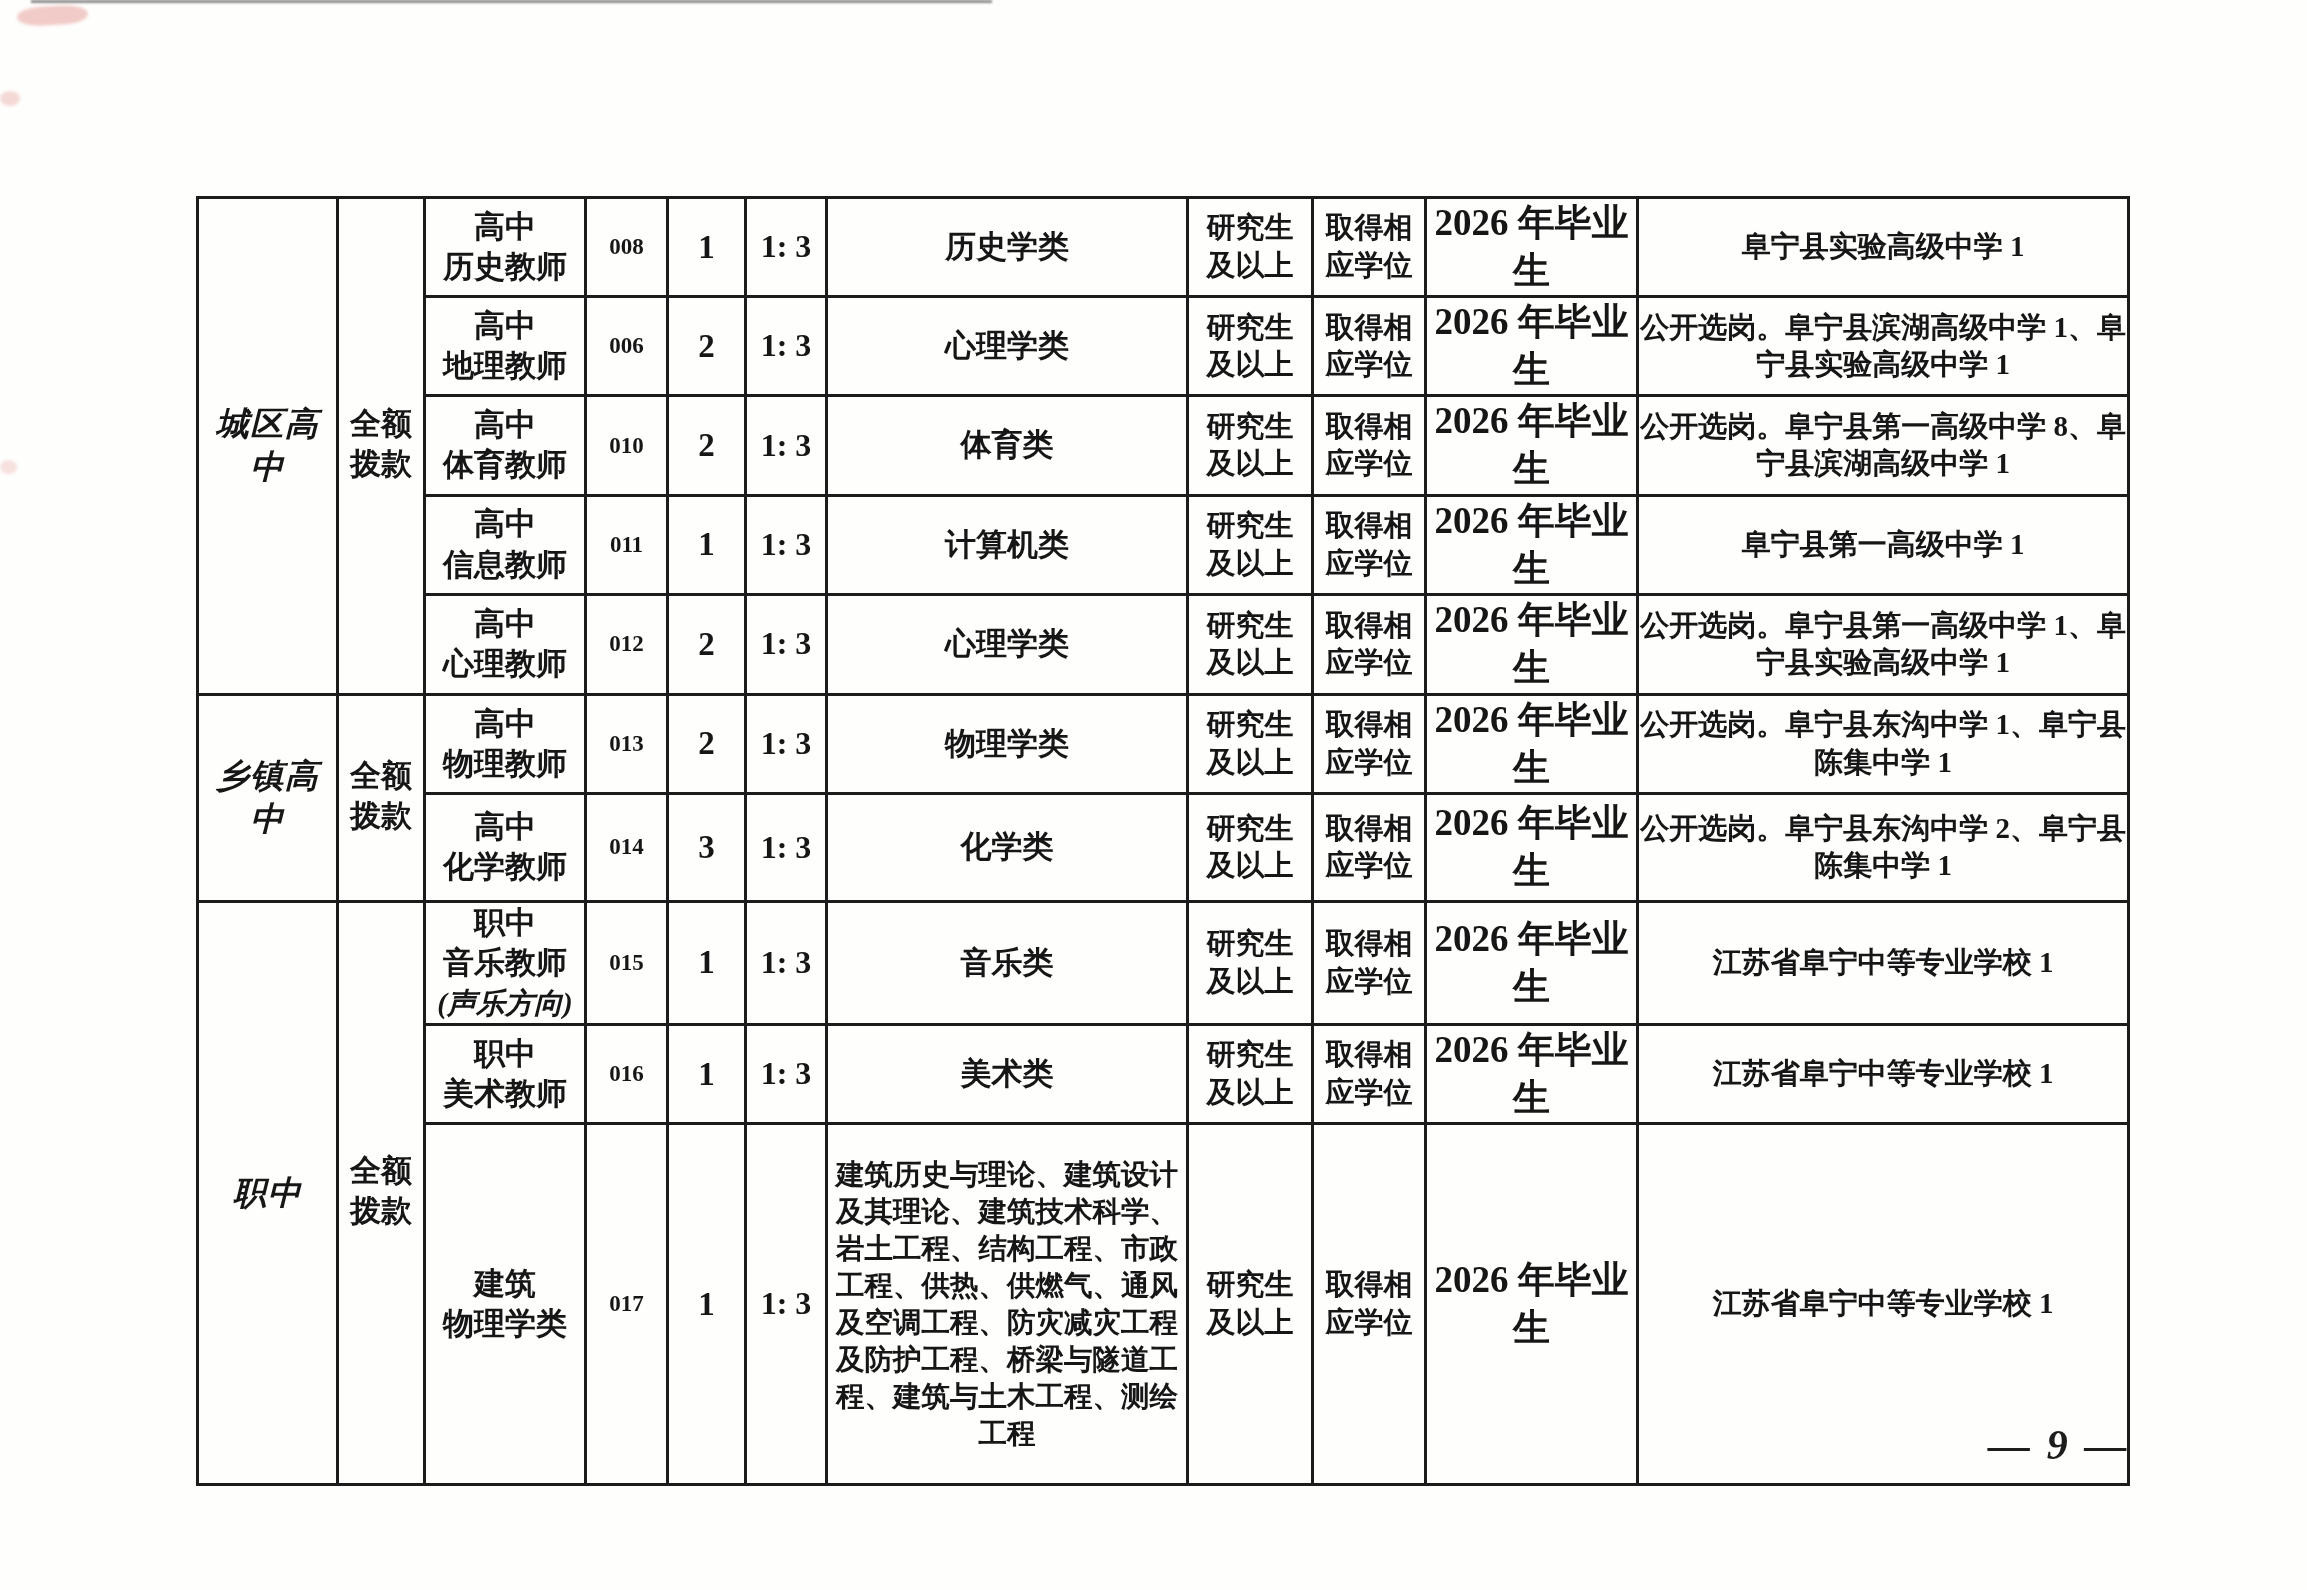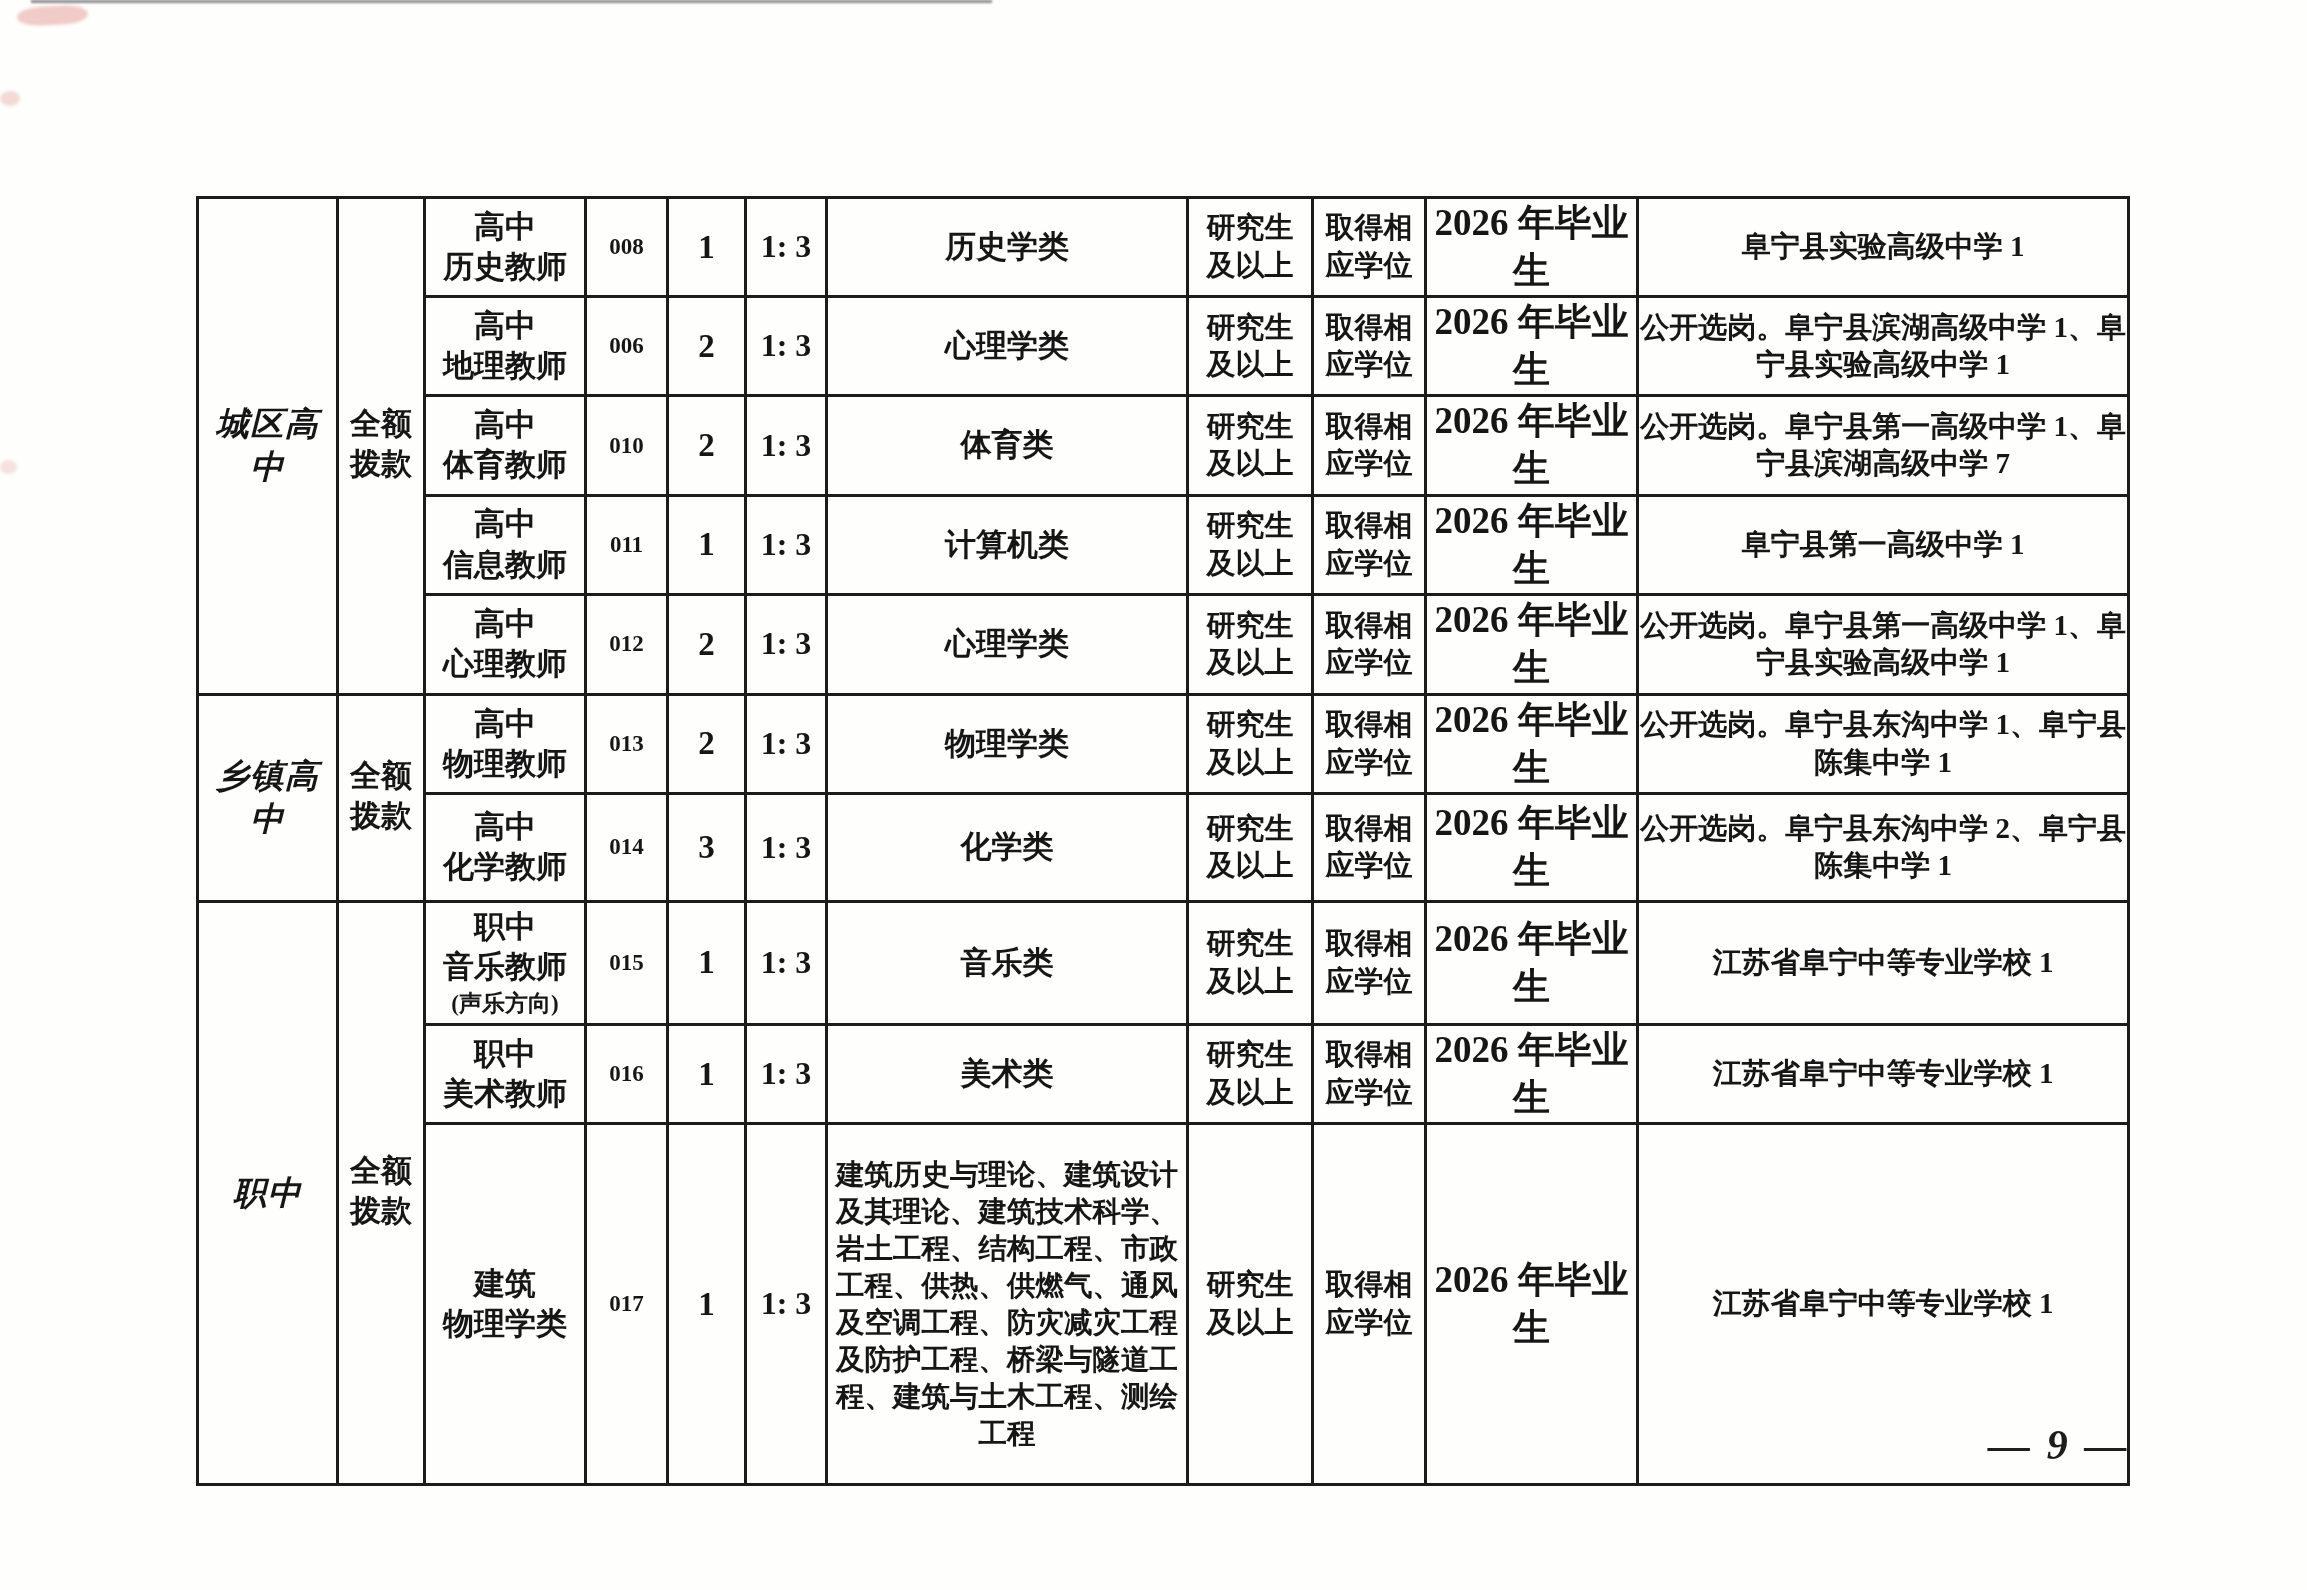--- a/index.html
+++ b/index.html
@@ -29,21 +29,21 @@
     vertical-align:middle;
     white-space:pre-line;
     font-weight:600;
     line-height:1.3;
     padding:0;
     overflow:hidden;
   }
   td.cat{font-size:33px;font-weight:700;letter-spacing:1.5px;font-style:italic;}
   td.fund{font-size:31px;font-weight:700;font-family:Liberation Mono, monospace;}
   td.pos{font-size:31px;font-weight:700;}
-  td.pos .note{display:block;font-size:23px;font-weight:700;margin-top:1.5px;}
+  td.pos .note{display:block;font-size:29px;font-weight:700;margin-top:1.5px;font-style:italic;}
   td.num{font-size:23px;font-weight:700;}
   td.cnt{font-size:33px;font-weight:700;}
   td.ratio{font-size:32px;font-weight:700;white-space:nowrap;}
   td.subj{font-size:31px;font-weight:700;}
   td.subj-long{font-size:28.5px;font-weight:700;text-align:left;padding:7.7px 9.2px;white-space:normal;line-height:1.34;}
   td.edu{font-size:29px;font-weight:700;}
   td.grad{font-size:37px;font-weight:700;white-space:nowrap;}
   td.school{font-size:29px;font-weight:700;text-align:left;padding:4.6px 7.7px;white-space:normal;line-height:1.45;}
 
   .page-number{
@@ -117,21 +117,21 @@
 体育教师</td>
       <td class="num">010</td>
       <td class="cnt">2</td>
       <td class="ratio">1: 3</td>
       <td class="subj">体育类</td>
       <td class="edu">研究生
 及以上</td>
       <td class="edu">取得相
 应学位</td>
       <td class="grad">2026 年毕业生</td>
-      <td class="school">公开选岗。阜宁县第一高级中学 1、阜宁县滨湖高级中学 7</td>
+      <td class="school">公开选岗。阜宁县第一高级中学 8、阜宁县滨湖高级中学 1</td>
     </tr>
 
     <tr style="height:78px">
       <td class="pos">高中
 信息教师</td>
       <td class="num">011</td>
       <td class="cnt">1</td>
       <td class="ratio">1: 3</td>
       <td class="subj">计算机类</td>
       <td class="edu">研究生

